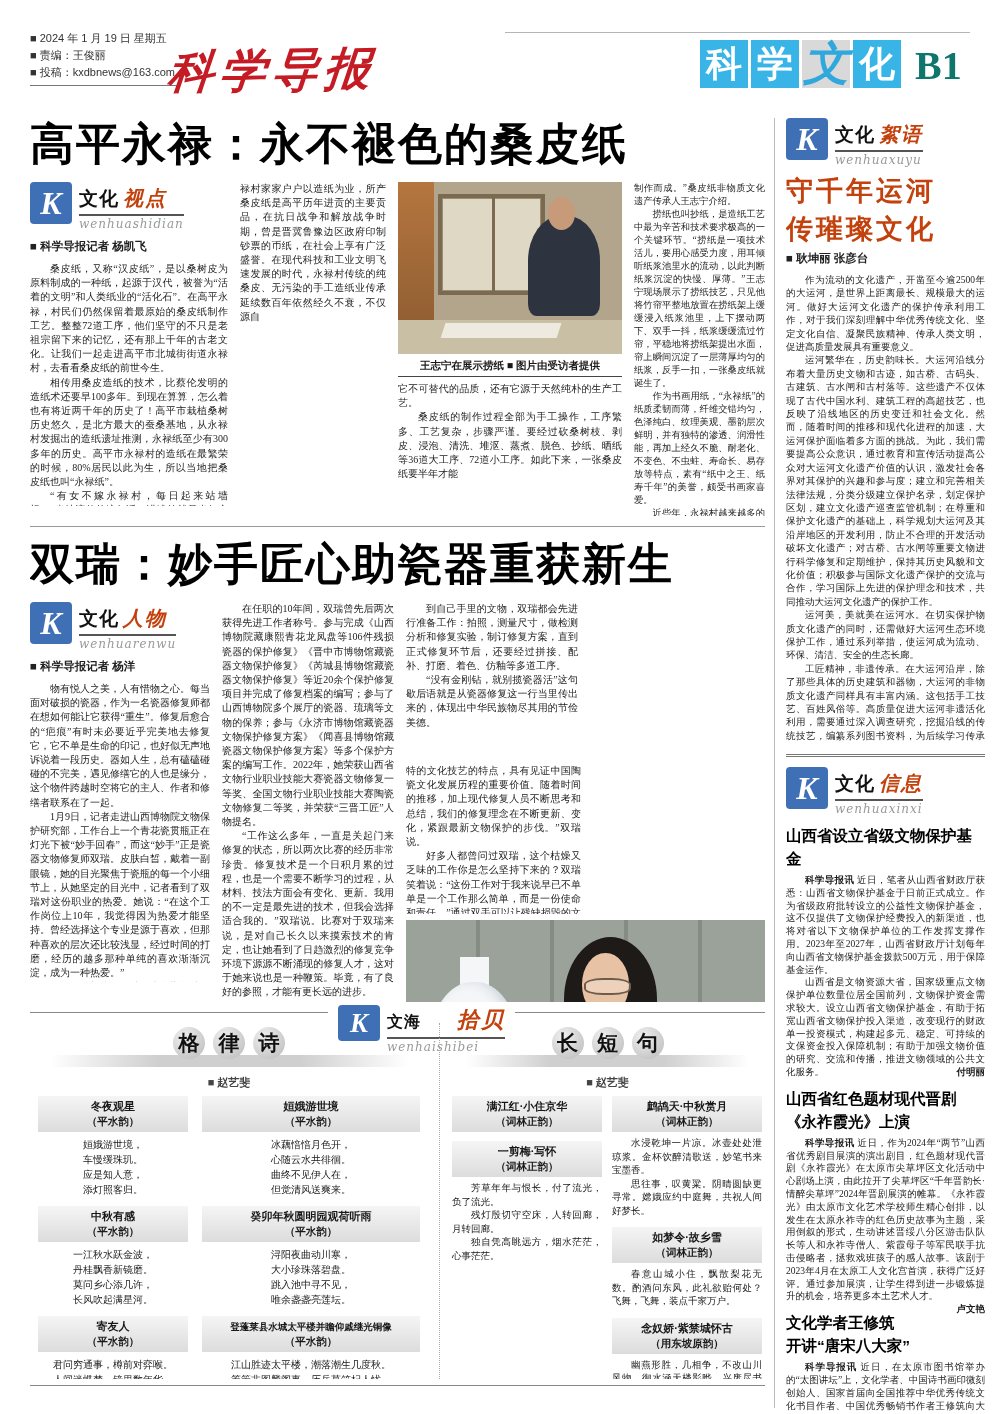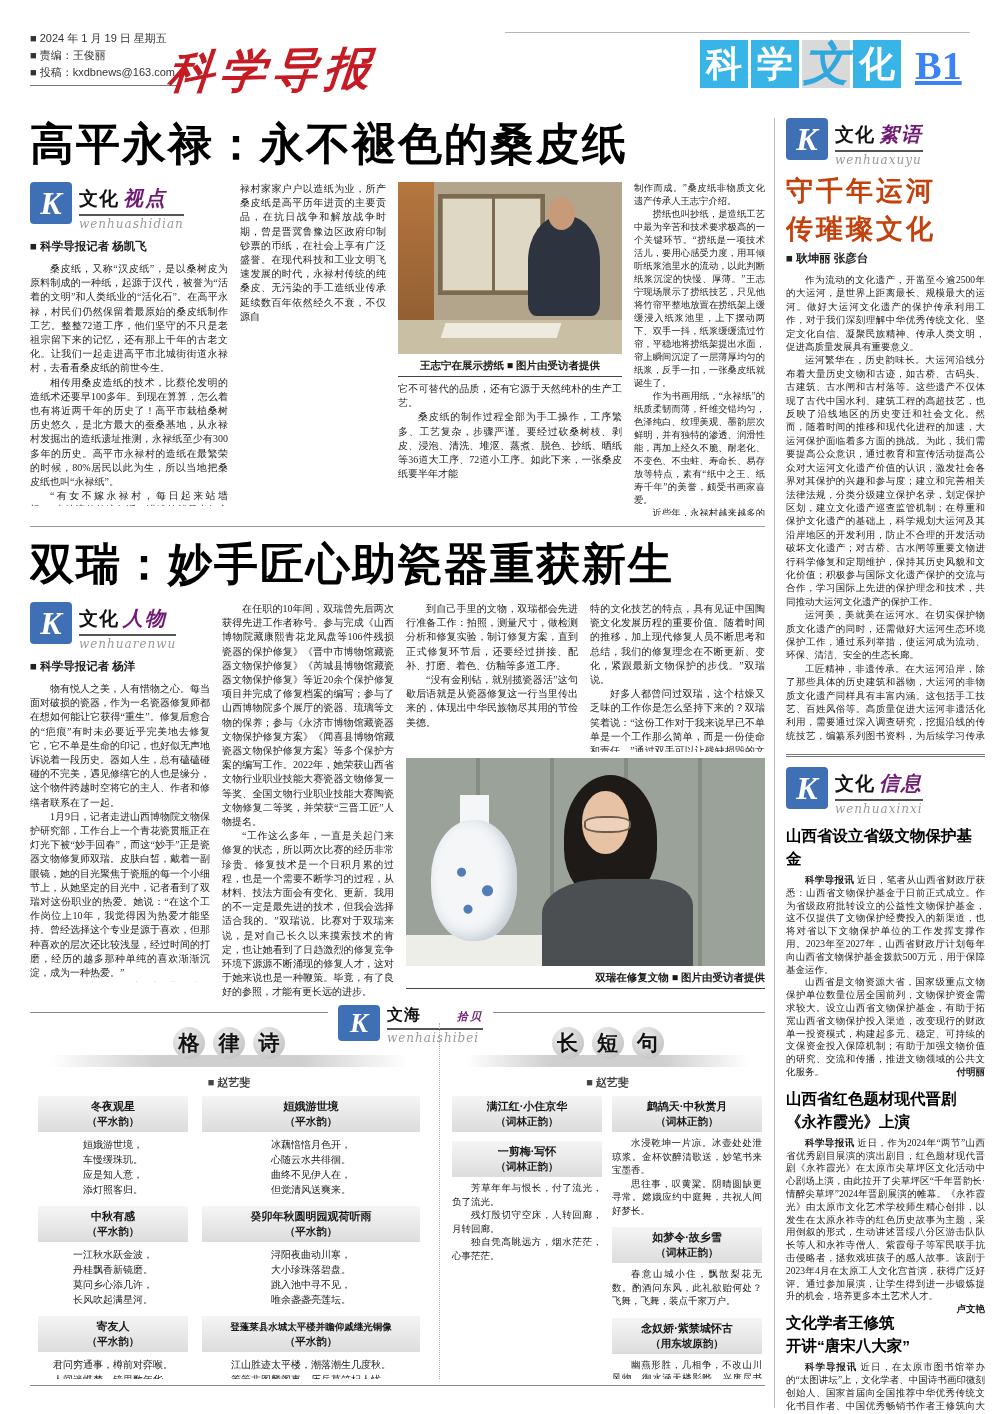--- a/index.html
+++ b/index.html
@@ -11,30 +11,30 @@
              font-size:11px;line-height:17px;color:#333;border-bottom:1px solid #777;padding-bottom:4px;}
   .logo{position:absolute;left:168px;top:40px;font-weight:bold;font-style:italic;
         font-size:46px;letter-spacing:6px;color:#c41b24;transform:skewX(-6deg) rotate(-1deg);
         font-family:"Liberation Serif",serif;}
   .mast-rule{position:absolute;left:505px;top:32px;width:465px;border-top:1px solid #b5b5b5;}
   .mrow{position:absolute;left:700px;top:40px;display:flex;gap:3px;}
   .mrow .mbox{width:48px;height:48px;background:#39b4e6;color:#fff;text-align:center;
               font:bold 36px/48px "Liberation Sans",sans-serif;}
   .mrow .mbox:nth-child(3){background:#d9d9d9;color:#2fa8dd;font-style:italic;font-size:46px;
               font-family:"Liberation Serif",serif;}
-  .pageno{position:absolute;left:915px;top:42px;font:bold 40px/48px "Liberation Serif",serif;color:#3b82f6;text-decoration:underline;}
+  .pageno{position:absolute;left:915px;top:42px;font:bold 40px/48px "Liberation Serif",serif;color:#0f766e;}
 
   
   .kbadge{display:flex;align-items:flex-start;margin-bottom:8px;}
   .kbox{width:42px;height:42px;background:#3f6fb5;border-radius:4px;color:#fff;flex:0 0 42px;
         font:bold italic 32px/42px "Liberation Serif",serif;text-align:center;}
   .kright{margin-left:7px;padding-top:3px;}
   .krow1{display:flex;align-items:baseline;}
   .kcat{font:bold 19px "Liberation Sans",sans-serif;color:#111;letter-spacing:1px;}
-  .kword{font:bold italic 20px "Liberation Serif",serif;color:#701a75;margin-left:4px;letter-spacing:2px;}
+  .kword{font:bold italic 20px "Liberation Serif",serif;color:#c2410c;margin-left:4px;letter-spacing:2px;}
   .kpinyin{font:italic 12px "DejaVu Serif",serif;color:#999;border-top:2px solid #555;
            margin-top:2px;padding-top:1px;letter-spacing:1px;}
 
   
   .art{position:absolute;left:30px;width:735px;overflow:hidden;}
   .headline{font:900 44px/52px "Liberation Sans",sans-serif;letter-spacing:2px;color:#000;
             margin:0 0 12px 0;white-space:nowrap;}
   .byline{font:bold 11.5px "Liberation Sans",sans-serif;color:#222;margin:6px 0 8px 0;}
   .cols{display:flex;gap:12px;}
   .bt{font-size:10px;line-height:14.2px;text-align:justify;color:#1c1c1c;}
@@ -211,21 +211,21 @@
             <div class="para">因偶然的机缘，双瑞在大学期间选择了文物修复与鉴定专业，那时候她并没有很深刻的了解，只是从小在山西长大的她，耳濡目染地知道山西是文物大省。“小时候家里会有一些瓶瓶罐罐，难免会磕碰破损，那时候就觉得要是能把它们修好，那该是多么神奇的事。”</div>
           </div>
       </div>
       <div style="width:172px;">
         <div class="bt" style="height:396px;overflow:hidden;">
             <div class="para">在任职的10年间，双瑞曾先后两次获得先进工作者称号。参与完成《山西博物院藏康熙青花龙凤盘等106件残损瓷器的保护修复》《晋中市博物馆藏瓷器文物保护修复》《芮城县博物馆藏瓷器文物保护修复》等近20余个保护修复项目并完成了修复档案的编写；参与了山西博物院多个展厅的瓷器、琉璃等文物的保养；参与《永济市博物馆藏瓷器文物保护修复方案》《闻喜县博物馆藏瓷器文物保护修复方案》等多个保护方案的编写工作。2022年，她荣获山西省文物行业职业技能大赛瓷器文物修复一等奖、全国文物行业职业技能大赛陶瓷文物修复二等奖，并荣获“三晋工匠”人物提名。</div>
             <div class="para">“工作这么多年，一直是关起门来修复的状态，所以两次比赛的经历非常珍贵。修复技术是一个日积月累的过程，也是一个需要不断学习的过程，从材料、技法方面会有变化、更新。我用的不一定是最先进的技术，但我会选择适合我的。”双瑞说。比赛对于双瑞来说，是对自己长久以来摸索技术的肯定，也让她看到了日趋激烈的修复竞争环境下源源不断涌现的修复人才，这对于她来说也是一种鞭策。毕竟，有了良好的参照，才能有更长远的进步。</div>
           </div>
       </div>
       <div style="width:359px;">
-        <div class="cols" style="gap:12px;">
+        <div class="cols" style="gap:12px;flex-direction:column;">
           <div class="bt" style="width:172px;height:150px;overflow:hidden;">
               <div class="para">到自己手里的文物，双瑞都会先进行准备工作：拍照，测量尺寸，做检测分析和修复实验，制订修复方案，直到正式修复环节后，还要经过拼接、配补、打磨、着色、仿釉等多道工序。</div>
               <div class="para">“没有金刚钻，就别揽瓷器活”这句歇后语就是从瓷器修复这一行当里传出来的，体现出中华民族物尽其用的节俭美德。</div>
             </div>
           <div class="bt" style="width:175px;height:150px;overflow:hidden;">
             <div class="cont">特的文化技艺的特点，具有见证中国陶瓷文化发展历程的重要价值。随着时间的推移，加上现代修复人员不断思考和总结，我们的修复理念在不断更新、变化，紧跟最新文物保护的步伐。”双瑞说。</div>
             <div>
                 <div class="para">好多人都曾问过双瑞，这个枯燥又乏味的工作你是怎么坚持下来的？双瑞笑着说：“这份工作对于我来说早已不单单是一个工作那么简单，而是一份使命和责任。”通过双手可以让残缺损毁的文物重新焕发生机，让人们跨越时空的长河，通过文物碰触先人的历史。在这个过程中，双瑞始终心存敬畏，她坚定于“择一事，终一生”，她所守护的文保事业任重而道远。</div>
               </div>
           </div>
@@ -246,21 +246,21 @@
     </div>
   </div>
 
   <div class="poetry">
     <div class="poetry-badge">
       <div class="kbadge" style="margin-bottom:0;">
         <div class="kbox" style="width:36px;height:36px;font-size:27px;line-height:36px;">K</div>
         <div class="kright" style="padding-top:0;">
           <div class="krow1">
             <span class="kcat" style="font-size:16px;">文海</span>
-            <span class="kword" style="font-size:11px;margin-left:36px;">拾贝</span>
+            <span class="kword" style="font-size:22px;margin-left:36px;">拾贝</span>
           </div>
           <div class="kpinyin" style="font-size:12px;">wenhaishibei</div>
         </div>
       </div>
     </div>
     <div class="pdot"></div>
 
     <div class="phalf-l">
       <div class="phead">
         <div class="pbar"></div>

